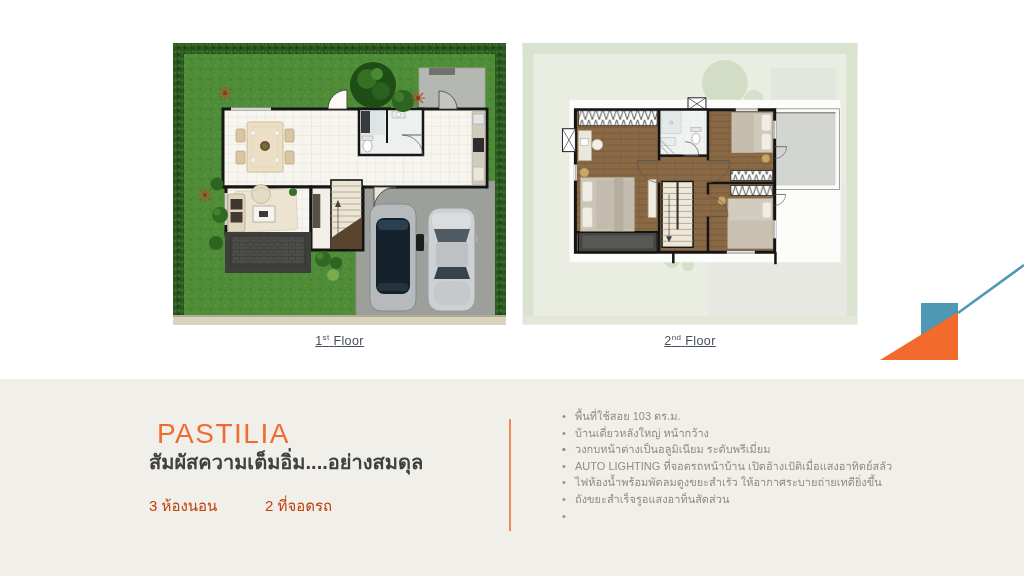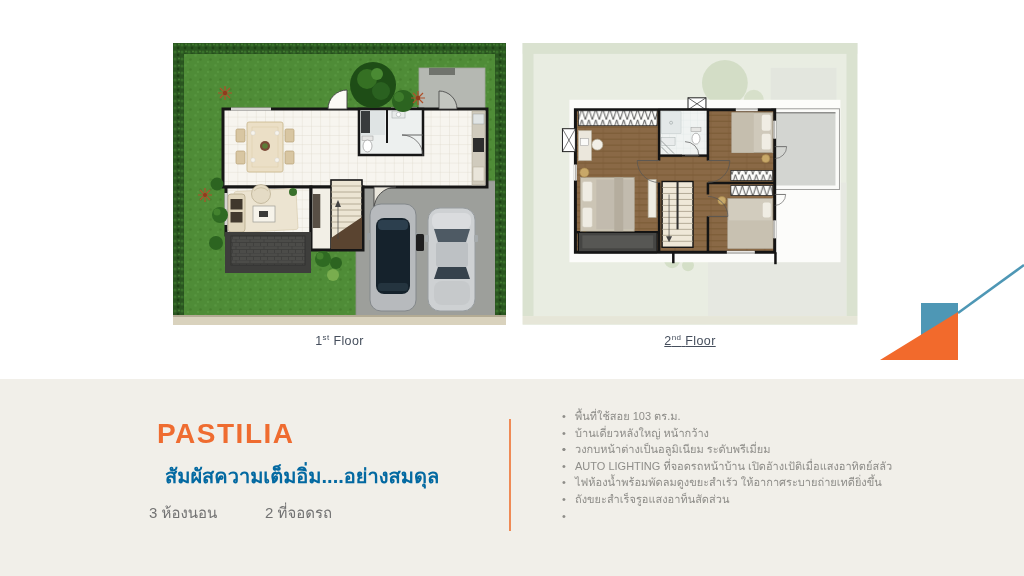--- a/index.html
+++ b/index.html
@@ -3,29 +3,29 @@
 <meta charset="utf-8">
 <style>
   html,body{margin:0;padding:0;background:#ffffff;}
   .slide{position:relative;width:1024px;height:576px;overflow:hidden;background:#ffffff;
          font-family:"Liberation Sans","DejaVu Sans",sans-serif;}
   .plan{position:absolute;}
   .plan svg{display:block;width:100%;height:100%;}
   .plan-1{left:173px;top:43px;width:333px;height:282px;}
   .plan-2{left:522px;top:43px;width:336px;height:282px;}
   .floor-label{position:absolute;top:333px;font-size:12.5px;letter-spacing:.4px;color:#454e5c;text-align:center;}
-  .floor-label-1{left:173px;width:333px;}
+  .floor-label-1{left:173px;width:333px;text-decoration:underline;}
   .floor-label-2{left:522px;width:336px;text-decoration:underline;}
   .floor-label sup{font-size:8px;vertical-align:super;}
   .bottom-band{position:absolute;left:0;top:379px;width:1024px;height:197px;background:#f1efe9;}
   .details-left{position:absolute;left:149px;top:420px;width:350px;}
-  .product-name{margin:0 0 2px 8px;font-size:28px;font-weight:700;letter-spacing:1.5px;color:#ef6c30;line-height:1;}
-  .tagline{margin:16px;font-size:20px;font-weight:700;color:#0369a1;line-height:1.25;}
-  .specs{margin-top:13px;display:grid;grid-template-columns:116px auto;row-gap:5px;
-         font-size:15px;color:#737373;line-height:1.1;}
+  .product-name{margin:0 0 2px 8px;font-size:28px;font-weight:400;letter-spacing:1.5px;color:#ef6c30;line-height:1;}
+  .tagline{margin:0;font-size:20px;font-weight:700;color:#404040;line-height:1.25;}
+  .specs{margin-top:23px;display:grid;grid-template-columns:116px auto;row-gap:5px;
+         font-size:15px;color:#c2410c;line-height:1.1;}
   .divider{position:absolute;left:509px;top:419px;width:2px;height:112px;background:#ef8a55;}
   .features{position:absolute;left:562px;top:410px;width:340px;margin:0;padding:0;list-style:none;}
   .feature-item{position:relative;padding-left:13px;margin:0 0 4.6px 0;font-size:11px;line-height:12px;color:#8e8d89;}
   .feature-item .bullet{position:absolute;left:0;top:0;color:#8e8d89;}
   .decor{position:absolute;left:855px;top:255px;width:169px;height:110px;}
   .decor svg{display:block;width:100%;height:100%;}
 </style>
 </head>
 <body>
 

